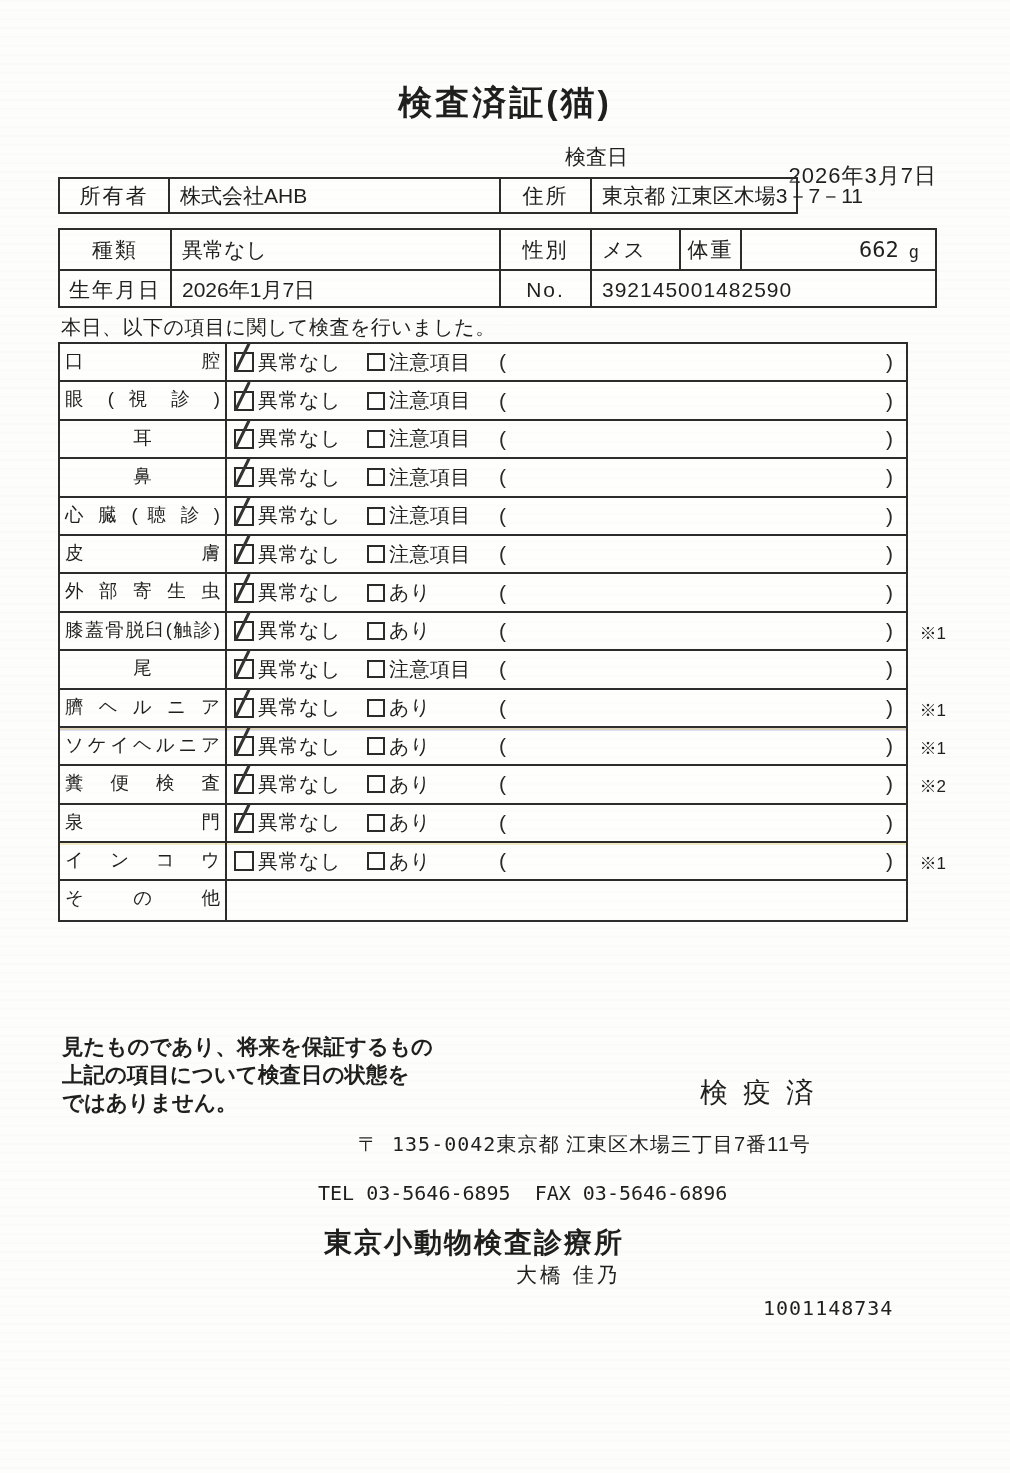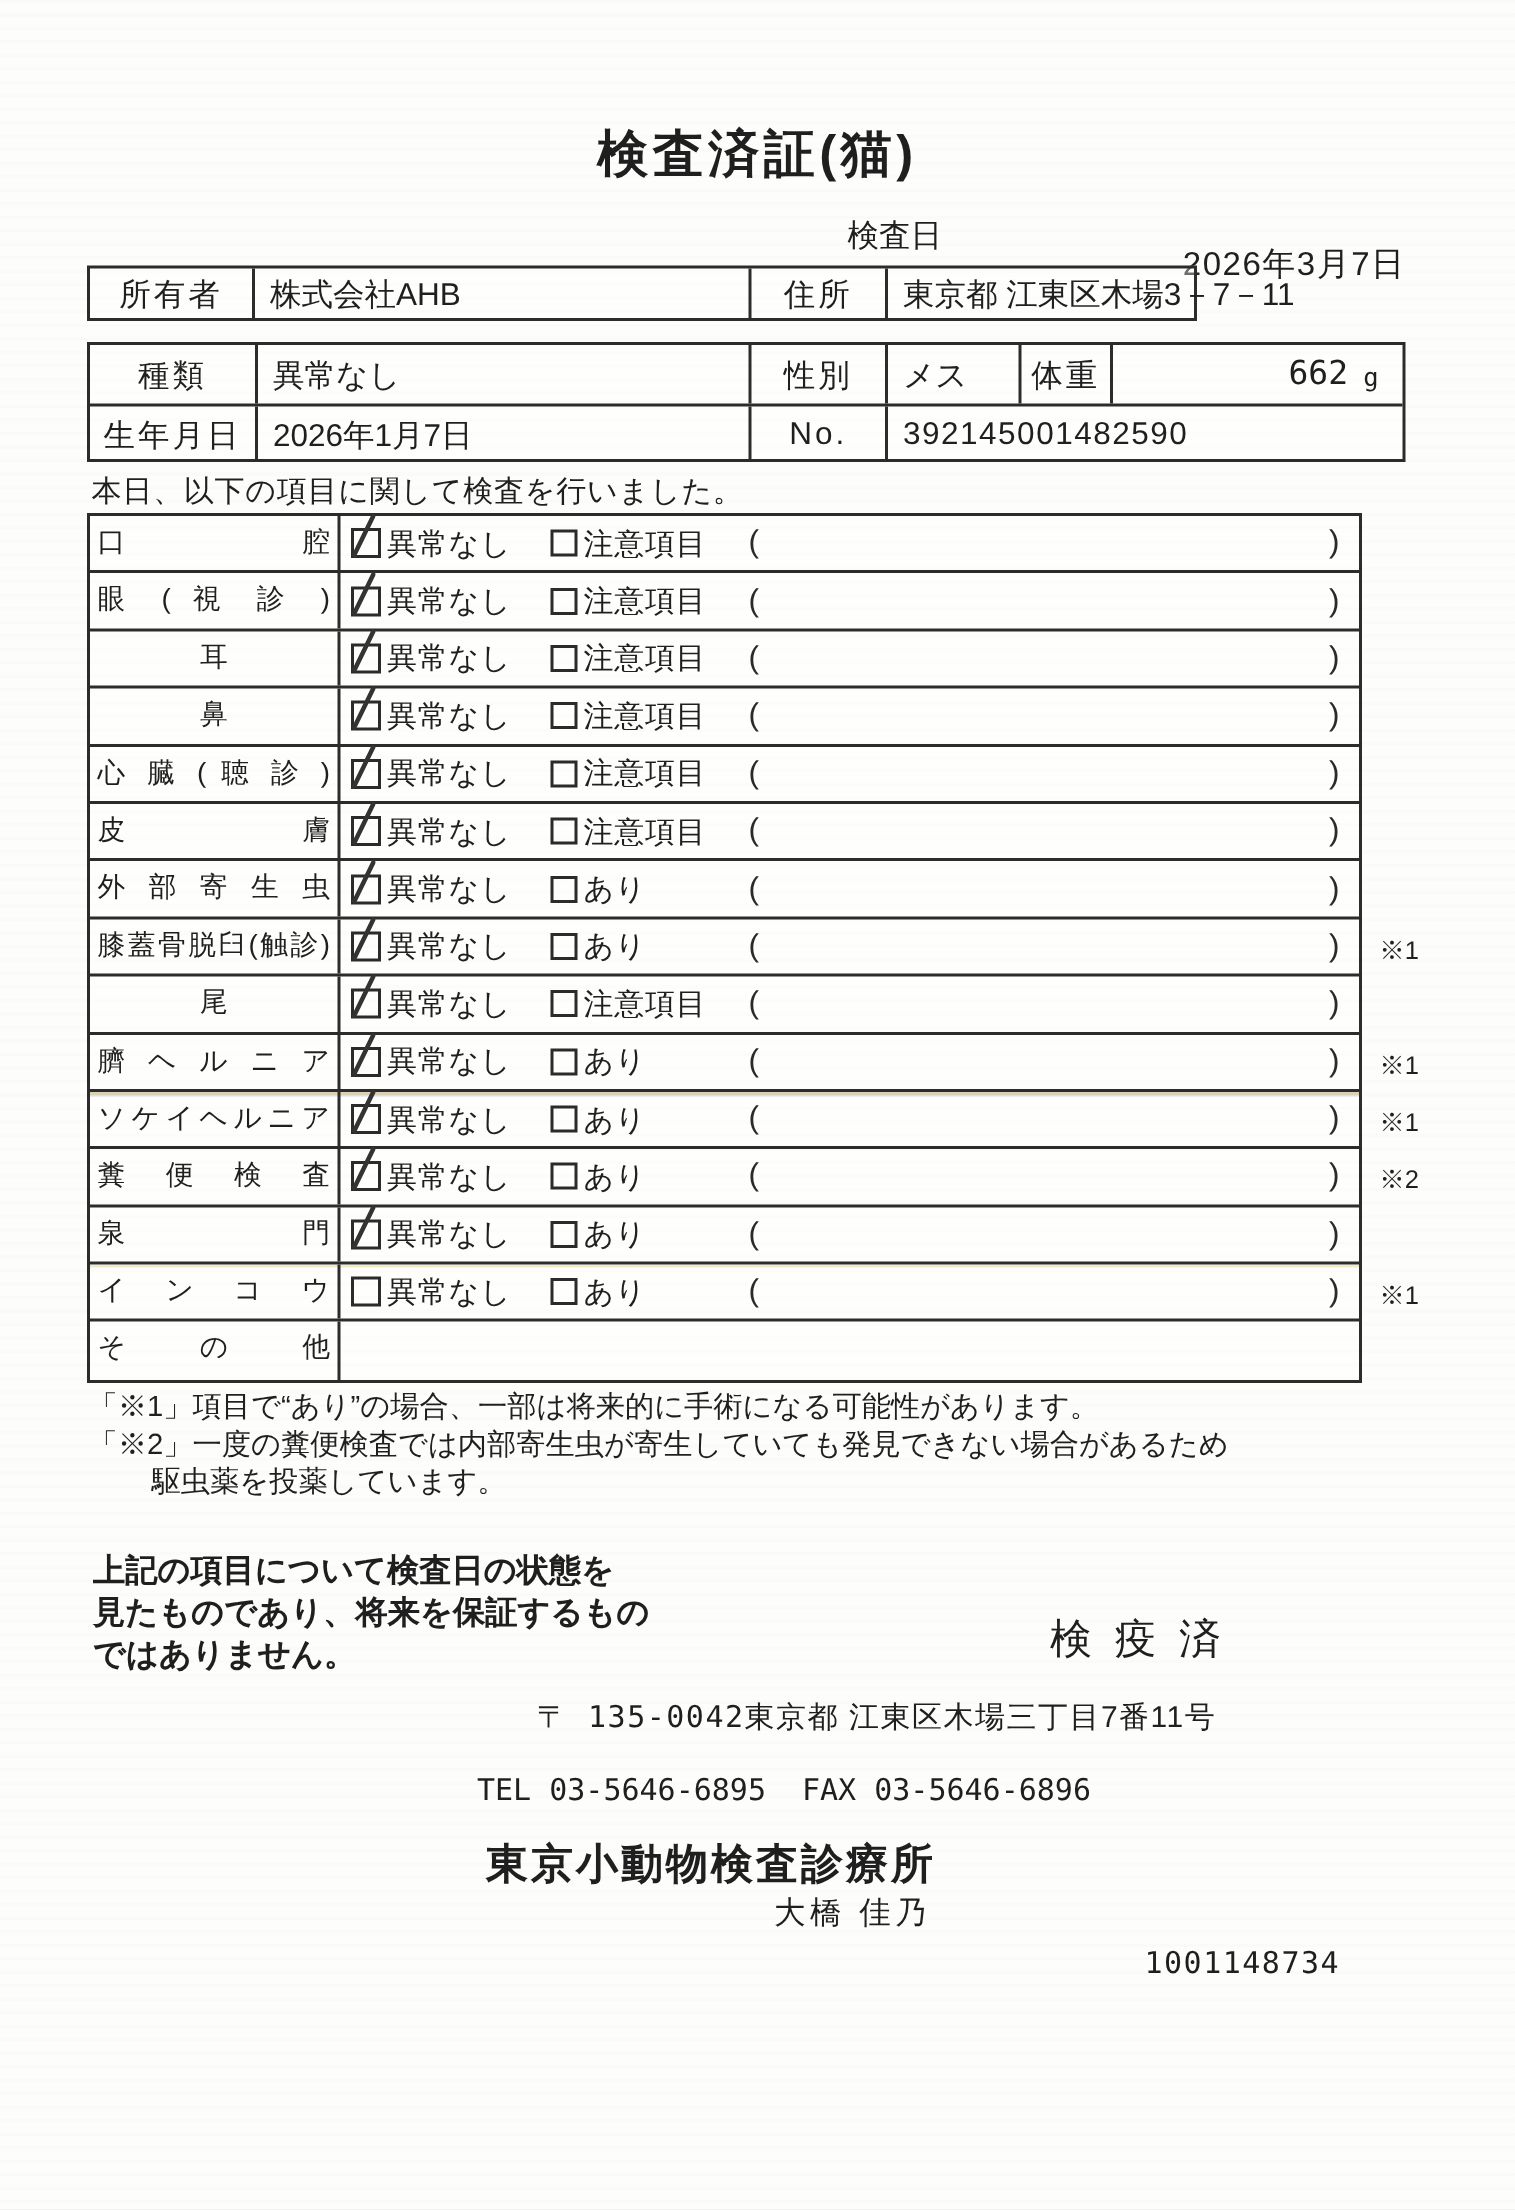--- a/index.html
+++ b/index.html
@@ -399,29 +399,24 @@
         
         
         
         
       </div>
       <span class="row-note"></span>
     </div>
   </div>
   </div>
 
-  <div class="footnotes">
-    <div>「※1」項目で“あり”の場合、一部は将来的に手術になる可能性があります。</div>
-    <div>「※2」一度の糞便検査では内部寄生虫が寄生していても発見できない場合があるため</div>
-    <div class="cont">駆虫薬を投薬しています。</div>
-  </div>
 
   <div class="disclaimer">
+    <div>見たものであり、将来を保証するもの</div>
     <div>上記の項目について検査日の状態を</div>
-    <div>見たものであり、将来を保証するもの</div>
     <div>ではありません。</div>
   </div>
 
   <div class="stamp">検疫済</div>
 
   <div class="clinic-postal-line">
     <span class="postal">〒 135-0042</span>
     <span class="clinic-address">東京都 江東区木場三丁目7番11号</span>
   </div>
   <div class="clinic-tel-line">

